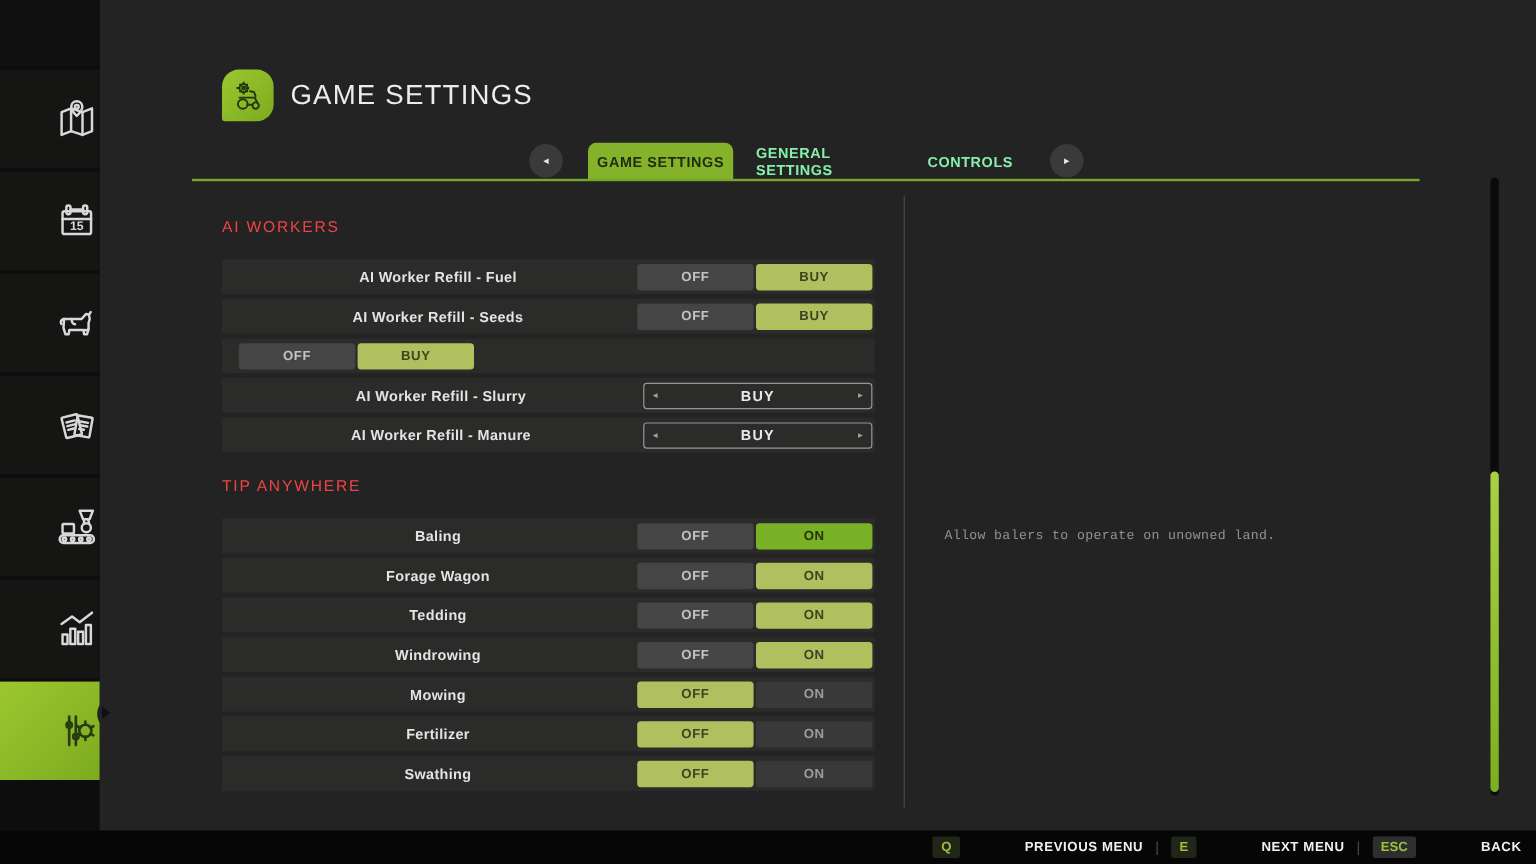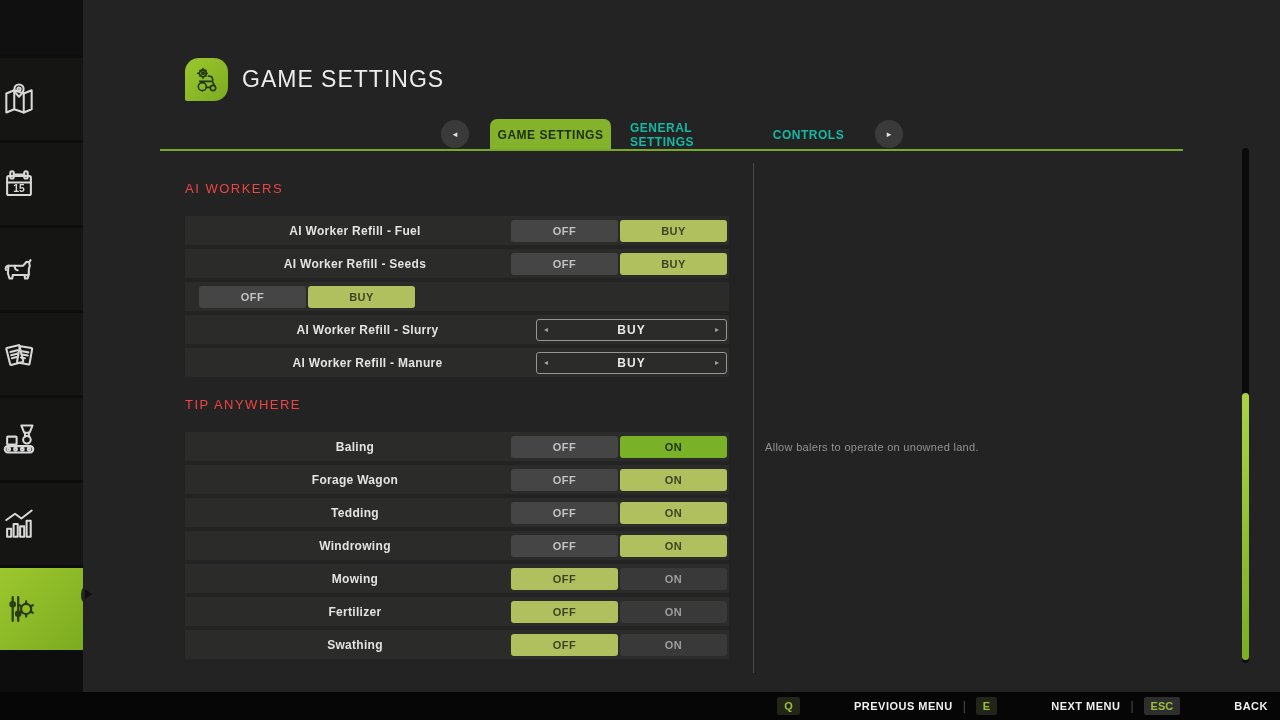--- a/index.html
+++ b/index.html
@@ -2,67 +2,67 @@
 <html><head>
 <meta charset="utf-8">
 <style>
   * { margin:0; padding:0; box-sizing:border-box; }
   html,body { width:1280px; height:720px; overflow:hidden; }
   body { background:#232323; font-family:"Liberation Sans", sans-serif; position:relative; }
 
   
   .sidebar { position:absolute; left:0; top:0; width:83px; height:692px; background:#0d0d0d; }
   .sb-top { height:55px; background:#101010; margin-bottom:3px; }
-  .sb-item { height:82px; margin-bottom:3px; background:#151514; display:flex; align-items:center; justify-content:flex-start; }
+  .sb-item { height:82px; margin-bottom:3px; background:#151514; display:flex; align-items:center; justify-content:flex-end; }
   .sb-item svg { width:38px; height:38px; stroke:#d8d8d8; fill:none; stroke-width:1.3; stroke-linecap:round; stroke-linejoin:round; }
   .sb-item.active { background:linear-gradient(135deg,#9cc72e,#7cab20); }
   .sb-item.active svg { stroke:#293b10; stroke-width:1.4; }
   .sb-notch { position:absolute; left:81px; top:581px; width:28px; height:28px; border-radius:50%; background:#232323; }
   .sb-notch-arrow { position:absolute; left:85px; top:589px; width:0; height:0;
     border-top:5px solid transparent; border-bottom:5px solid transparent; border-left:7px solid #101010; }
 
   
   .hdr-icon { position:absolute; left:185px; top:58px; width:43px; height:43px;
     background:linear-gradient(135deg,#9cc72e,#7cab20); border-radius:14px 14px 14px 2px;
     display:flex; align-items:center; justify-content:center; }
   .hdr-icon svg { width:32px; height:32px; stroke:#23350c; fill:none; stroke-width:1.2; stroke-linecap:round; }
   .page-title { position:absolute; left:242px; top:66px; font-size:23px; color:#ececec; letter-spacing:1px; }
 
   
   .tab-arrow { position:absolute; top:120px; width:28px; height:28px; border-radius:50%; background:#3a3a3a;
     color:#e8e8e8; font-size:9px; display:flex; align-items:center; justify-content:center; cursor:pointer; }
   .tab-arrow.left { left:441px; }
   .tab-arrow.right { left:875px; }
   .tab { position:absolute; top:119px; height:31px; display:flex; align-items:center; justify-content:center;
-    font-size:12px; font-weight:bold; letter-spacing:.5px; color:#14b8a6; cursor:pointer; }
+    font-size:12px; font-weight:bold; letter-spacing:.5px; color:#86efac; cursor:pointer; }
   .tab.active { left:490px; width:121px; background:#84b22a; color:#1f2c0e; border-radius:7px 7px 0 0; }
   .tab.t2 { left:630px; width:114px; }
   .tab.t3 { left:776px; width:65px; }
   .tab-underline { position:absolute; left:160px; top:149px; width:1023px; height:2px; background:#76a82a; }
 
   
   .content { position:absolute; left:185px; top:170px; width:544px; padding-top:8px; }
   .section-title { font-size:13px; line-height:22px; color:#ef4444; letter-spacing:1.5px; margin-bottom:16px; }
   .section-title.second { margin-top:17px; }
   .row { height:29px; margin-bottom:4px; background:#2b2b2a; display:flex; align-items:center; padding:0 2px 0 14px; }
   .row-label { flex:1; font-size:12px; font-weight:bold; color:#e3e3e3; letter-spacing:.3px;text-align:center; }
-  .toggle { width:216px; height:22px; display:flex; gap:2px; }
+  .toggle { width:196px; height:22px; display:flex; gap:2px; }
   .seg { flex:1; display:flex; align-items:center; justify-content:center; font-size:11px; font-weight:bold;
     letter-spacing:.5px; border-radius:3px; background:#454545; color:#c3c3c3; cursor:pointer; }
   .seg.right-unsel { background:#393939; color:#9d9d9d; }
   .seg.sel { background:#b0c05e; color:#3c4323; }
   .seg.sel.bright { background:#79b226; color:#24330e; }
   .stepper { width:191px; height:22px; border:1px solid #969696; border-radius:3px; display:flex;
     align-items:center; justify-content:space-between; padding:0 7px; }
   .stepper .st-arrow { font-size:8px; color:#a0a0a0; cursor:pointer; }
   .stepper .st-value { font-size:12px; font-weight:bold; color:#e8e8e8; letter-spacing:1px; }
 
   
   .divider { position:absolute; left:753px; top:163px; width:1px; height:510px; background:#4a4a4a; }
-  .info-text { position:absolute; left:765px; top:441px; width:420px; font-size:11px; color:#929292; letter-spacing:.3px; }
+  .info-text { position:absolute; left:787px; top:441px; width:420px; font-size:11px; color:#929292; letter-spacing:.3px;font-family:Liberation Mono, monospace; }
 
   
   .scroll-track { position:absolute; left:1242px; top:148px; width:7px; height:515px; background:#0b0b0b; border-radius:4px; }
   .scroll-thumb { position:absolute; left:0; top:245px; width:7px; height:267px; border-radius:4px;
     background:linear-gradient(180deg,#a9d246,#7cae22); cursor:pointer; }
 
   
   .footer { position:absolute; left:0; top:692px; width:1280px; height:28px; background:#060606;
     display:flex; align-items:center; justify-content:flex-end; padding-right:12px; gap:10px; }
   .hint { display:flex; align-items:center; gap:8px; }

